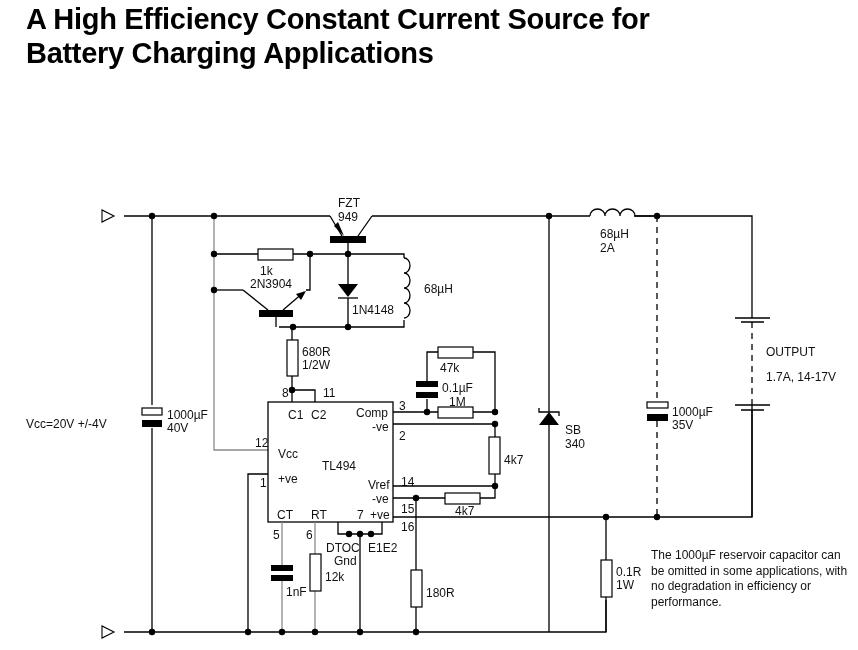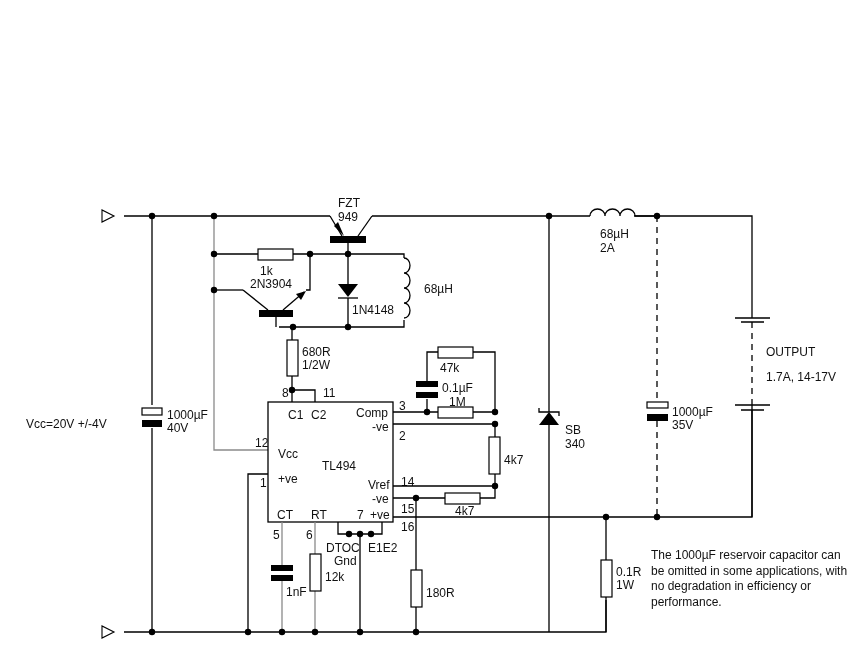--- a/index.html
+++ b/index.html
@@ -12,20 +12,22 @@
   .dash { stroke: #000; stroke-width: 1.3; fill: none; stroke-dasharray: 6 5; }
   .res { fill: #fff; stroke: #000; stroke-width: 1.2; }
   .plate { fill: #000; }
   .dot { fill: #000; }
   .note { position: absolute; left: 651px; top: 548px; width: 200px; font-family: Liberation Sans, sans-serif; font-size: 12px; line-height: 15.5px; color: #111; }
 </style>
 </head>
 <body>
 
 <div class="title">
+  <div>A High Efficiency Constant Current Source for</div>
+  <div>Battery Charging Applications</div>
 </div>
 
 <svg width="858" height="650" viewBox="0 0 858 650">
 
   <polygon points="102,210 102,222 114,216" fill="#fff" stroke="#000" stroke-width="1.1"></polygon>
   <polygon points="102,626 102,638 114,632" fill="#fff" stroke="#000" stroke-width="1.1"></polygon>
 
   <path class="w" d="M124,216 H330"></path>
   <path class="w" d="M372,216 H590"></path>
   <path class="w" d="M634,216 H752 V318"></path>

